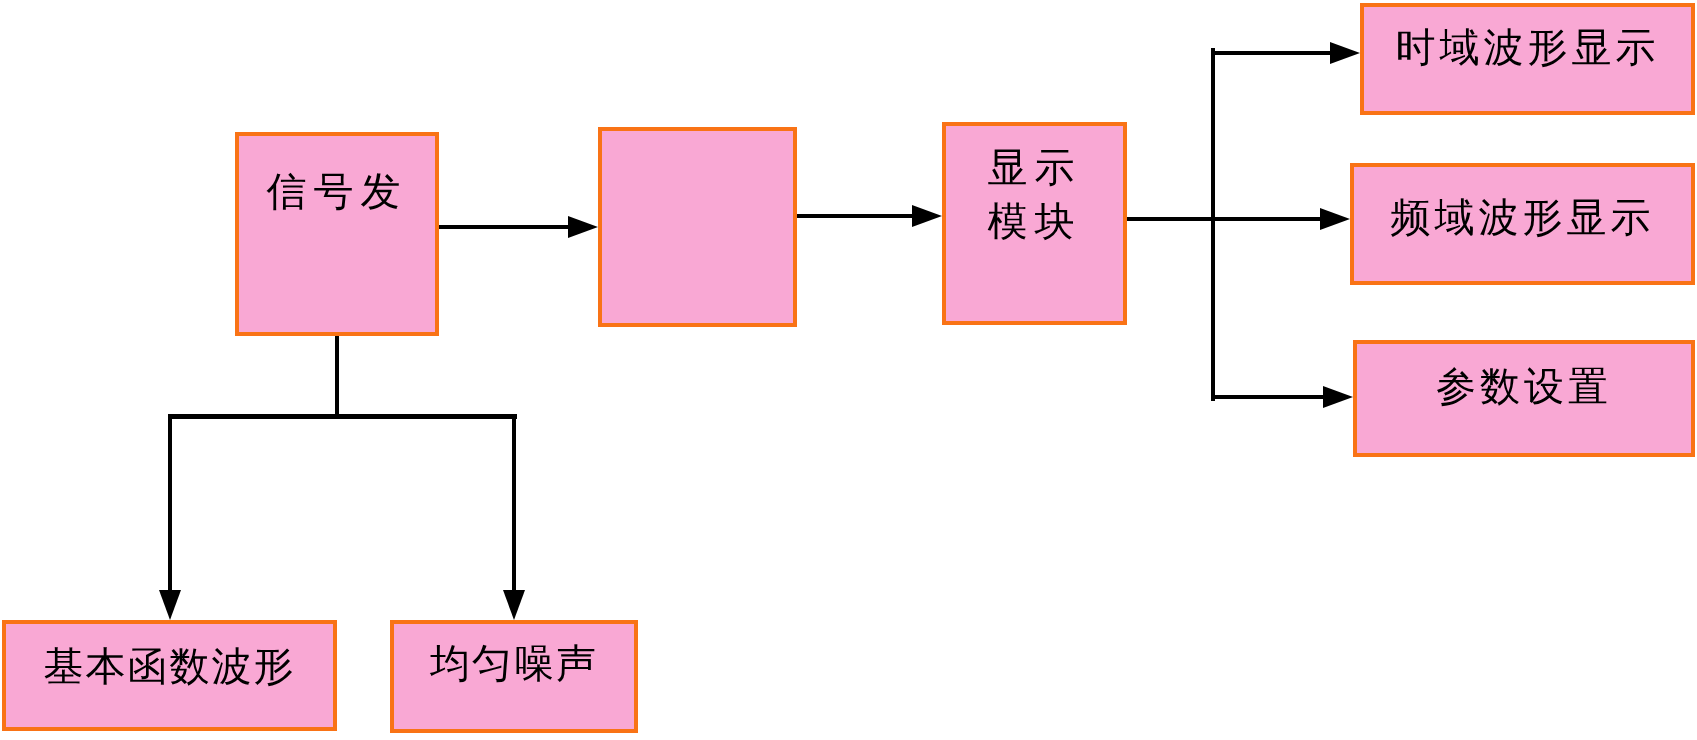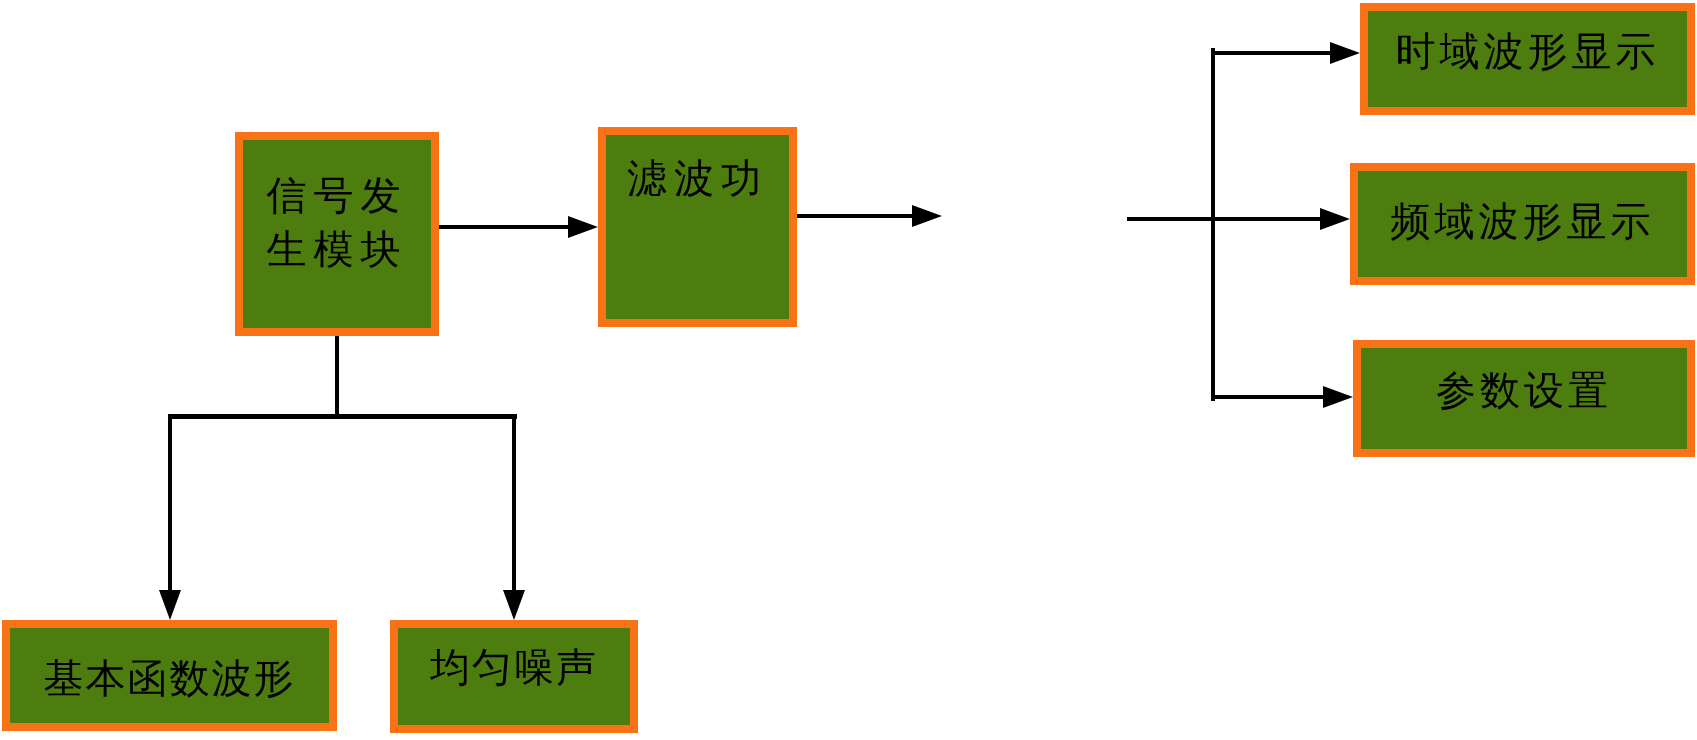--- a/index.html
+++ b/index.html
@@ -11,22 +11,22 @@
     position: relative;
     width: 1697px;
     height: 740px;
     background: #ffffff;
     overflow: hidden;
     font-family: "Liberation Serif", "DejaVu Serif", serif;
   }
   .node {
     position: absolute;
     box-sizing: border-box;
-    border: 8px solid #f97316;
-    background: #4d7c0f;
+    border: 4px solid #f97316;
+    background: #f9a8d4;
     text-align: center;
     color: #000000;
   }
   .node .lbl {
     line-height: 54px;
     font-size: 40px;
     white-space: nowrap;
   }
   .ls-wide .lbl { letter-spacing: 7px; }
   .ls-mid  .lbl { letter-spacing: 4px; }
@@ -51,41 +51,43 @@
     border-top: 30px solid #000000;
   }
 </style>
 </head>
 <body>
 
 <div class="canvas">
 
   <div class="node ls-wide" style="left:235px; top:132px; width:204px; height:204px; padding-top:29px;">
     <div class="lbl">信号发</div>
-    <div class="lbl">生模块</div>
   </div>
 
   <div class="node ls-wide" style="left:598px; top:127px; width:199px; height:200px; padding-top:17px;">
-    <div class="lbl">滤波功</div>
   </div>
 
+  <div class="node ls-wide" style="left:942px; top:122px; width:185px; height:203px; padding-top:15px;">
+    <div class="lbl">显示</div>
+    <div class="lbl">模块</div>
+  </div>
 
   <div class="node ls-mid" style="left:1360px; top:3px; width:335px; height:112px; padding-top:14px;">
     <div class="lbl">时域波形显示</div>
   </div>
 
   <div class="node ls-mid" style="left:1350px; top:163px; width:345px; height:122px; padding-top:24px;">
     <div class="lbl">频域波形显示</div>
   </div>
 
   <div class="node ls-mid" style="left:1353px; top:340px; width:342px; height:117px; padding-top:16px;">
     <div class="lbl">参数设置</div>
   </div>
 
-  <div class="node ls-sm" style="left:2px; top:620px; width:335px; height:111px; padding-top:24px;">
+  <div class="node ls-sm" style="left:2px; top:620px; width:335px; height:111px; padding-top:16px;">
     <div class="lbl">基本函数波形</div>
   </div>
 
   <div class="node ls-sm" style="left:390px; top:620px; width:248px; height:113px; padding-top:13px;text-align:center;">
     <div class="lbl">均匀噪声</div>
   </div>
 
   <div class="hline" style="left:439px; top:225px; width:129px; height:4px;"></div>
   <div class="arrow right" style="left:568px; top:216px;"></div>
 

